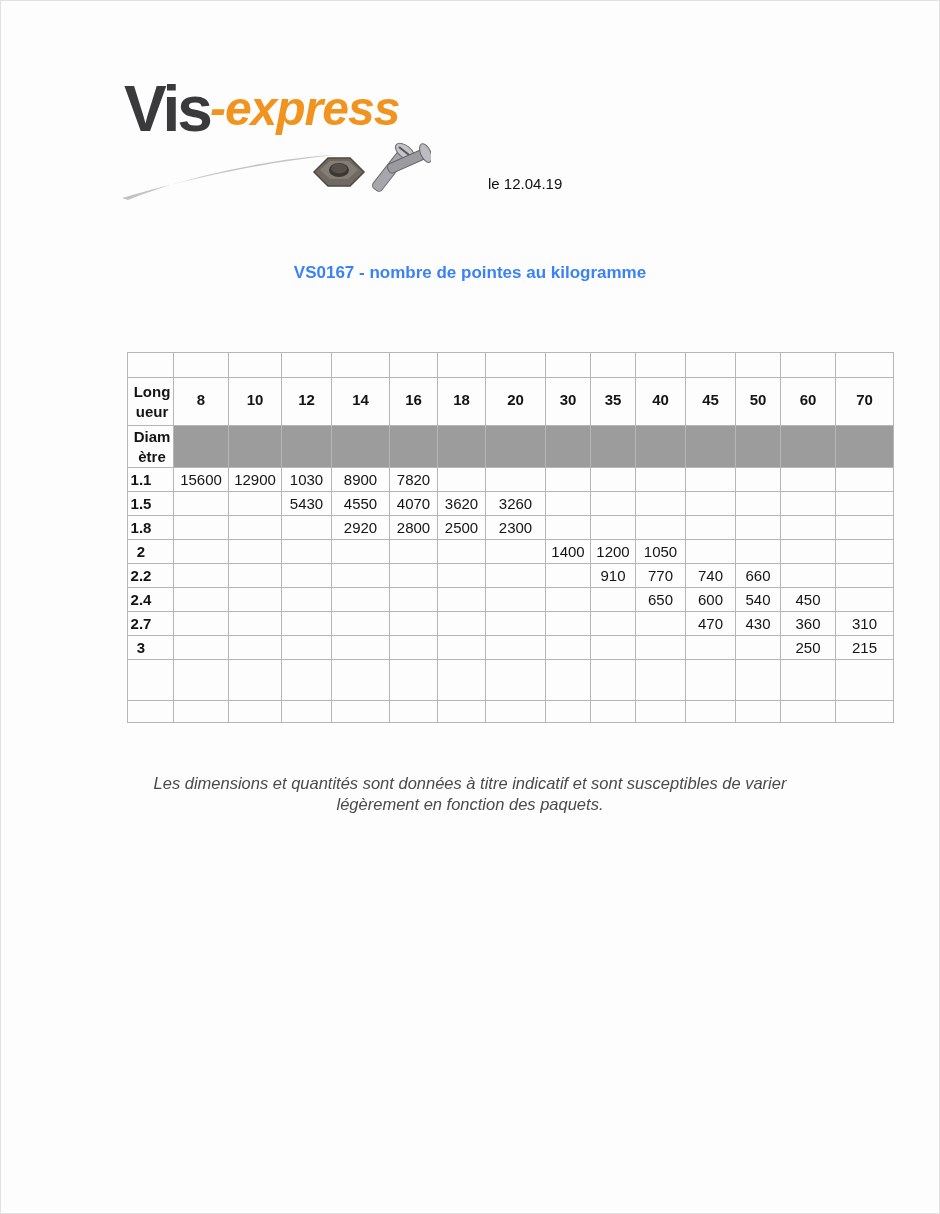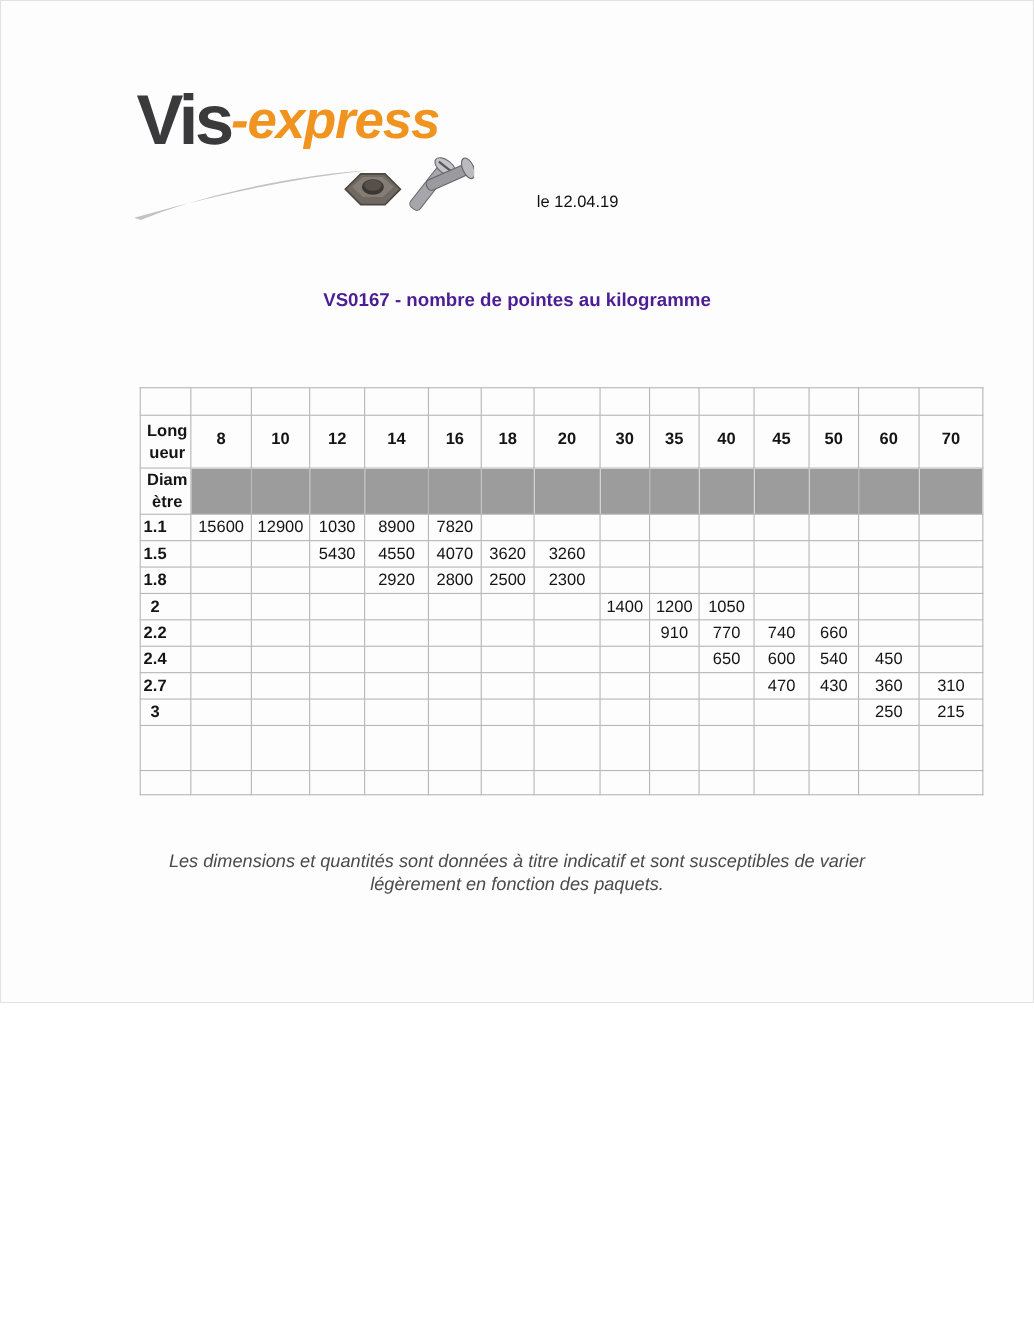--- a/index.html
+++ b/index.html
@@ -1,21 +1,21 @@
 <!DOCTYPE html>
 <html><head>
 <meta charset="utf-8">
 <style>
   * { margin: 0; padding: 0; box-sizing: border-box; }
   html, body { background: #fff; }
   body { font-family: "Liberation Sans", sans-serif; }
   .page {
     position: relative;
     width: 940px;
-    height: 912px;
+    height: 1214px;
     background: #fdfdfd;
     box-shadow: inset 0 0 0 1px #e2e2e2;
     overflow: hidden;
   }
 
   
   .logo { position: absolute; left: 124px; top: 72px; width: 310px; height: 120px; }
   .logo-text { position: absolute; left: 0; top: 0; white-space: nowrap; }
   .logo-vis {
     font-size: 64px; font-weight: 700; color: #3a3a3c;
@@ -26,21 +26,21 @@
     letter-spacing: -1px; vertical-align: 6px;
   }
   .logo-swoosh { position: absolute; left: -2px; top: 82px; }
   .logo-hardware { position: absolute; left: 182px; top: 62px; }
 
   .date-label { position: absolute; left: 488px; top: 175px; font-size: 15px; color: #111; }
 
   
   .doc-title {
     position: absolute; left: 0; top: 263px; width: 100%;
-    text-align: center; font-size: 17px; font-weight: 700; color: #4c1d95;
+    text-align: center; font-size: 17px; font-weight: 700; color: #3b82f6;
   }
 
   
   table.grid {
     position: absolute; left: 127px; top: 352px;
     border-collapse: collapse; table-layout: fixed;
   }
   table.grid td {
     border: 1px solid #b6b6b6;
     font-size: 15px; color: #141414;

